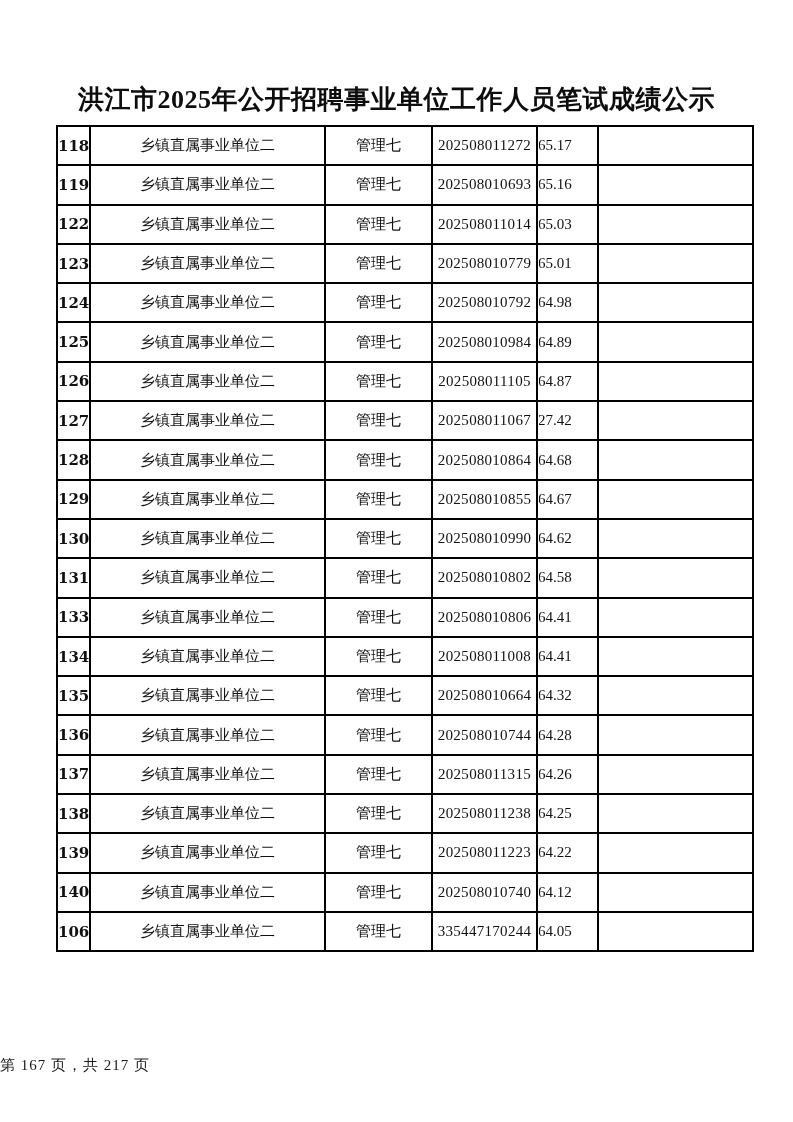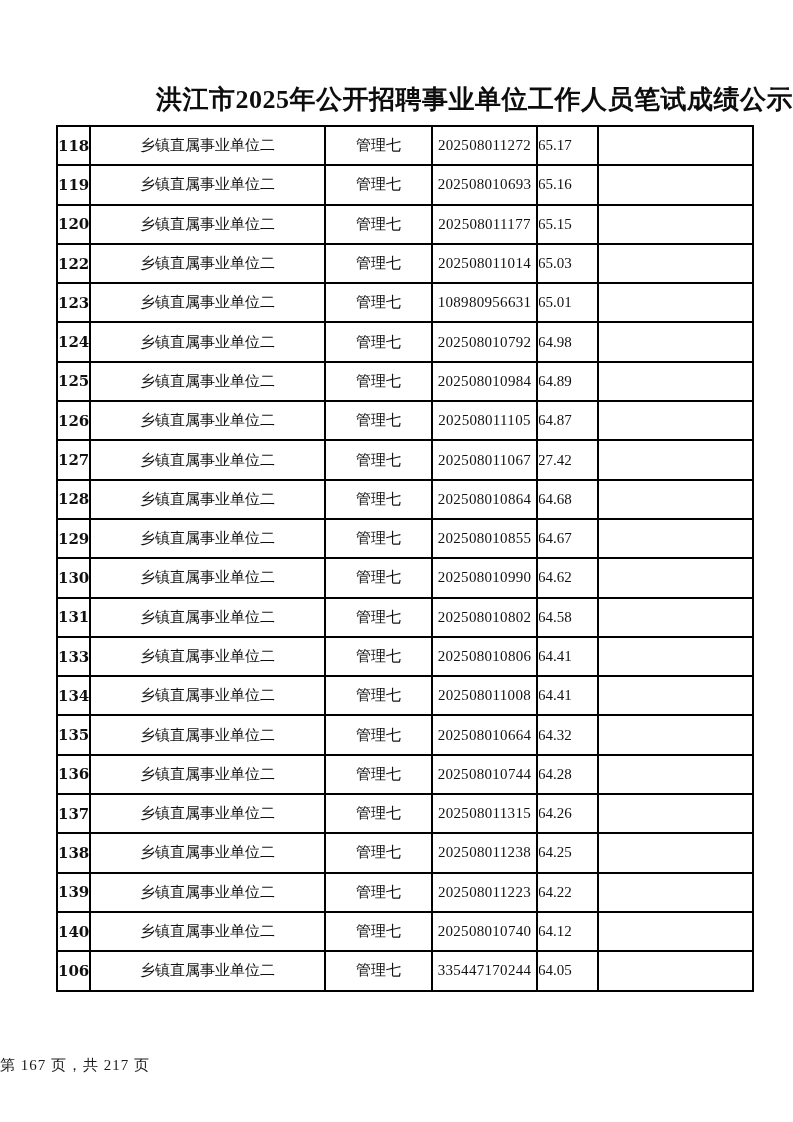--- a/index.html
+++ b/index.html
@@ -14,21 +14,21 @@
     background: #ffffff;
     overflow: hidden;
     font-family: "Liberation Serif", serif;
     color: #111111;
   }
   .title {
     position: absolute;
     top: 82px;
     left: 0;
     width: 100%;
-    text-align: right;
+    text-align: center;
     font-size: 26px;
     font-weight: bold;
     letter-spacing: 0.5px;
     font-family: "Liberation Serif", serif;
     color: #0d0d0d;
   }
   table.score-table {
     position: absolute;
     left: 56px;
     top: 125px;
@@ -108,44 +108,36 @@
 
   <tr>
     <td class="c-no">119</td>
     <td class="c-unit">乡镇直属事业单位二</td>
     <td class="c-pos">管理七</td>
     <td class="c-exam">202508010693</td>
     <td class="c-score">65.16</td>
     <td class="c-remark"></td>
   </tr>
 
-  <tr>
-    <td class="c-no">120</td>
-    <td class="c-unit">乡镇直属事业单位二</td>
-    <td class="c-pos">管理七</td>
-    <td class="c-exam">202508011177</td>
-    <td class="c-score">65.15</td>
-    <td class="c-remark"></td>
-  </tr>
 
 
   <tr>
     <td class="c-no">122</td>
     <td class="c-unit">乡镇直属事业单位二</td>
     <td class="c-pos">管理七</td>
     <td class="c-exam">202508011014</td>
     <td class="c-score">65.03</td>
     <td class="c-remark"></td>
   </tr>
 
   <tr>
     <td class="c-no">123</td>
     <td class="c-unit">乡镇直属事业单位二</td>
     <td class="c-pos">管理七</td>
-    <td class="c-exam">108980956631</td>
+    <td class="c-exam">202508010779</td>
     <td class="c-score">65.01</td>
     <td class="c-remark"></td>
   </tr>
 
   <tr>
     <td class="c-no">124</td>
     <td class="c-unit">乡镇直属事业单位二</td>
     <td class="c-pos">管理七</td>
     <td class="c-exam">202508010792</td>
     <td class="c-score">64.98</td>

